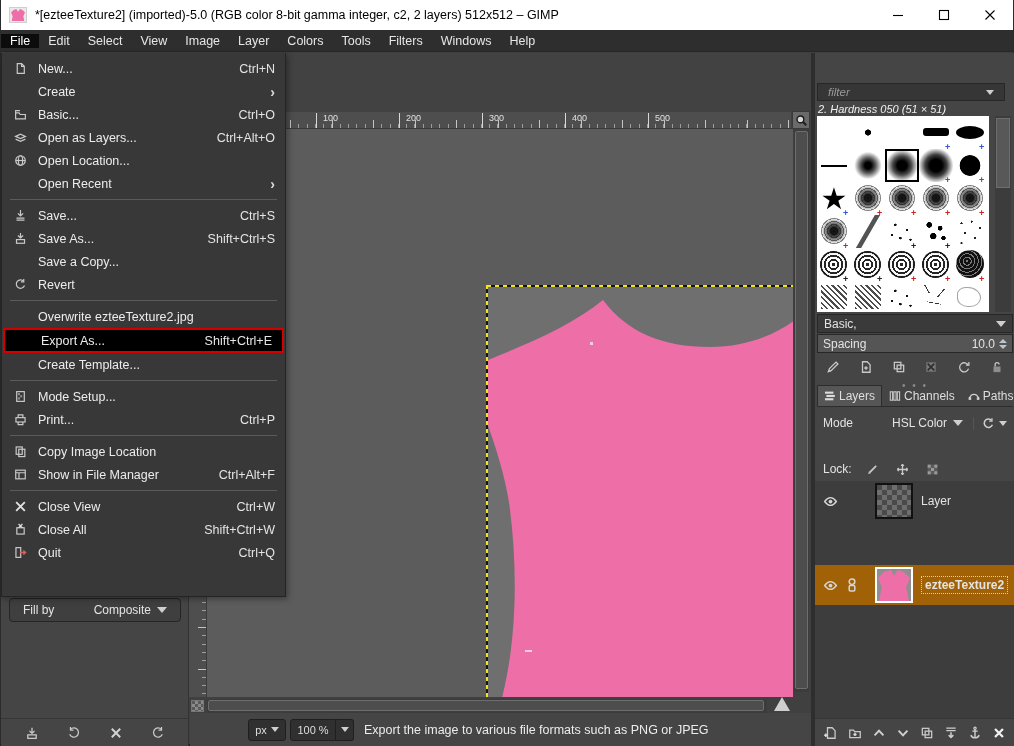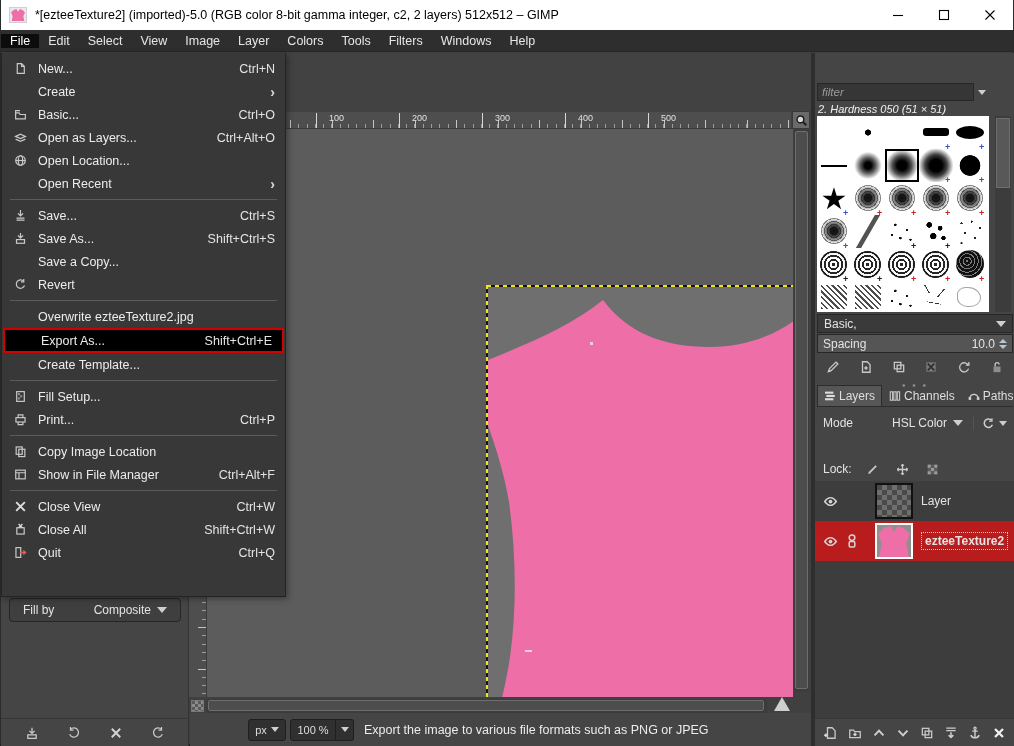--- a/index.html
+++ b/index.html
@@ -35,21 +35,21 @@
   .tb-ico { width:18px; height:18px; display:flex; align-items:center; justify-content:center; color:#c9c9c9; font-size:15px;}
 
   
   #canvas-top { position:absolute; left:188px; top:53px; width:622px; height:59px; background:#424242; }
   #ruler-corner { position:absolute; left:188px; top:112px; width:18px; height:17px; background:#4e4e4e; border:1px solid #3a3a3a;}
   #h-ruler { position:absolute; left:206px; top:112px; width:584px; height:17px; background:#4e4e4e; border-bottom:1px solid #3a3a3a;
              background-image:
                repeating-linear-gradient(90deg,#c4c4c4 0 1px,transparent 1px 41.5px),
                repeating-linear-gradient(90deg,#9d9d9d 0 1px,transparent 1px 8.3px);
              background-size:100% 8px,100% 4px; background-position:bottom left,bottom left; background-repeat:repeat-x; }
-  .hr-label { position:absolute; top:1px; font-size:9px; color:#e0e0e0; border-left:1px solid #d8d8d8; padding-left:12px; height:15px; line-height:11px;}
+  .hr-label { position:absolute; top:1px; font-size:9px; color:#e0e0e0; border-left:1px solid #d8d8d8; padding-left:6px; height:15px; line-height:11px;}
   #v-ruler { position:absolute; left:188px; top:129px; width:18px; height:568px; background:#4e4e4e; border-right:1px solid #3a3a3a;
              background-image:
                repeating-linear-gradient(180deg,#c4c4c4 0 1px,transparent 1px 41.5px),
                repeating-linear-gradient(180deg,#9d9d9d 0 1px,transparent 1px 8.3px);
              background-size:8px 100%,4px 100%; background-position:right top,right top; background-repeat:repeat-y; }
   #vr-label { position:absolute; left:191px; top:516px; width:9px; font-size:9px; line-height:8px; color:#e0e0e0; word-break:break-all;}
   #viewport { position:absolute; left:206px; top:129px; width:586px; height:568px; background:#5c5c5c; overflow:hidden; }
   #image-rect { position:absolute; left:280px; top:157px; width:473px; height:511px; background:#6f6f6f; }
   .dash-h { position:absolute; height:2px; background:repeating-linear-gradient(90deg,#f2e51c 0 4px,#141414 4px 8px); z-index:3;}
   .dash-v { position:absolute; width:2px; background:repeating-linear-gradient(180deg,#f2e51c 0 4px,#141414 4px 8px); z-index:3;}
@@ -79,22 +79,22 @@
 
   
   #splitter { position:absolute; left:810px; top:53px; width:4px; height:693px; background:#2e2e2e; }
   #rightpanel { position:absolute; left:814px; top:53px; width:200px; height:693px; background:#454545; font-size:12px; color:#e3e3e3;}
   #dock-tabs { position:absolute; left:2px; top:3px; width:196px; height:26px; display:flex; gap:3px; align-items:center;}
   .dtab { width:26px; height:24px; display:flex; align-items:center; justify-content:center; border:1px solid transparent;}
   .dtab.active { background:#585858; border:1px solid #2c2c2c; }
   .dtab .chip { width:16px; height:16px; border:1px solid #222; }
   .dock-arrow { margin-left:auto; width:15px; height:14px; border:1px solid #7a7a7a; display:flex; align-items:center; justify-content:center;}
   .dock-arrow .tri { width:0; height:0; border-top:4px solid transparent; border-bottom:4px solid transparent; border-right:6px solid #d0d0d0;}
-  #filter-row { position:absolute; left:2px; top:30px; width:157px; height:18px; background:#363636; border:1px solid #272727;
-                display:flex; align-items:center; padding:0 4px;}
+  #filter-row { position:absolute; left:2px; top:30px; width:188px; height:18px; background:#363636; border:1px solid #272727;
+                display:flex; align-items:center; padding:0 10px;}
   #filter-input { flex:1; background:transparent; border:none; outline:none; color:#bdbdbd; font-style:italic; font-size:11.5px; font-family:inherit;}
   #filter-input::placeholder { color:#9a9a9a; }
   #brush-name { position:absolute; left:3px; top:50px; width:194px; font-style:italic; font-size:11px; color:#f0f0f0; white-space:nowrap;}
   #brush-grid { position:absolute; left:2px; top:63px; width:172px; height:196px; background:#fff; overflow:hidden; }
   #brush-scroll { position:absolute; left:180px; top:63px; width:16px; height:196px; background:#3c3c3c;}
   #brush-scroll .thumb { position:absolute; left:1px; top:2px; width:14px; height:70px; background:#585858; border:1px solid #6e6e6e;}
   .bcell { position:absolute; width:34px; height:33px; }
   .bcell.selected { outline:2px solid #000; outline-offset:-2px; }
   .bmark { position:absolute; font-size:9px; font-weight:bold; line-height:9px;}
   #group-row { position:absolute; left:2px; top:261px; width:196px; height:19px; background:#3a3a3a; border:1px solid #272727;
@@ -110,21 +110,21 @@
   .ltab { height:21px; display:flex; align-items:center; gap:3px; padding:0 6px; font-size:12px; color:#dedede;}
   .ltab.active { background:#565656; border:1px solid #2c2c2c; border-bottom:none; }
   #mode-row { position:absolute; left:2px; top:358px; width:196px; height:24px; display:flex; align-items:center; padding:0 6px;}
   #mode-btn { margin-left:auto; display:flex; align-items:center; gap:6px; }
   #mode-extra { margin-left:10px; padding-left:8px; border-left:1px solid #555; display:flex; align-items:center; gap:4px;}
   #opacity-row { position:absolute; left:2px; top:384px; width:196px; height:19px; background:#575757; border:1px solid #272727;
                  display:flex; align-items:center; padding:0 5px;}
   #lock-row { position:absolute; left:2px; top:406px; width:196px; height:20px; display:flex; align-items:center; gap:12px; padding:0 6px;}
   #layer-list { position:absolute; left:0; top:428px; width:200px; height:237px; background:#3d3d3d; }
   .lrow { position:relative; width:200px; height:40px; display:flex; align-items:center; }
-  .lrow.selected { background:#b91c1c; }
+  .lrow.selected { background:#a16207;margin-top:44px; }
   .lrow .eye { width:22px; margin-left:8px; }
   .lrow .linkbox { width:22px; }
   .lrow .thumb { width:38px; height:36px; margin-left:8px; }
   .lrow .lname { margin-left:8px; white-space:nowrap; overflow:hidden; }
   .lname.editing { border:1px dotted #cfcfcf; padding:1px 3px; font-weight:bold; }
   .thumb.checker { background:repeating-conic-gradient(#6e6e6e 0 25%,#4a4a4a 0 50%) 0 0/10px 10px; border:2px solid #111; }
   .thumb.shirt { background:#8f8f8f; border:2px solid #fff; position:relative; overflow:hidden;}
   .thumb.shirt .mini-shirt { position:absolute; left:1px; top:1px; width:32px; height:31px; background:#ee6fa8;
       clip-path:polygon(20% 6%,40% 0,50% 18%,62% 0,82% 8%,100% 26%,88% 55%,97% 100%,3% 100%,12% 55%,0 26%); }
   #layers-footer { position:absolute; left:0; top:665px; width:200px; height:28px; border-top:1px solid #363636;
@@ -774,21 +774,21 @@
         <span class="fm-ico">
           <span>
             <svg width="13" height="13" viewBox="0 0 12 12">
               <rect x="2.5" y="1.5" width="7" height="9" stroke="#c9c9c9" fill="none" stroke-width="1.1"></rect>
               <rect x="3.6" y="2.8" width="2" height="2" fill="#8d8d8d"></rect>
               <rect x="5.6" y="4.8" width="2" height="2" fill="#8d8d8d"></rect>
               <rect x="3.6" y="6.8" width="2" height="2" fill="#8d8d8d"></rect>
             </svg>
           </span>
         </span>
-        <span class="fm-label">Fill Setup...</span>
+        <span class="fm-label">Mode Setup...</span>
       </div>
       <div class="fm-row">
         <span class="fm-ico">
           <span>
             <svg width="13" height="13" viewBox="0 0 12 12">
               <rect x="1.8" y="4.3" width="8.4" height="4" stroke="#c9c9c9" fill="none" stroke-width="1.1"></rect>
               <path d="M3.8 4.3V1.8h4.4v2.5M3.8 8.3v2.4h4.4V8.3" stroke="#c9c9c9" fill="none" stroke-width="1.1"></path>
             </svg>
           </span>
         </span>

